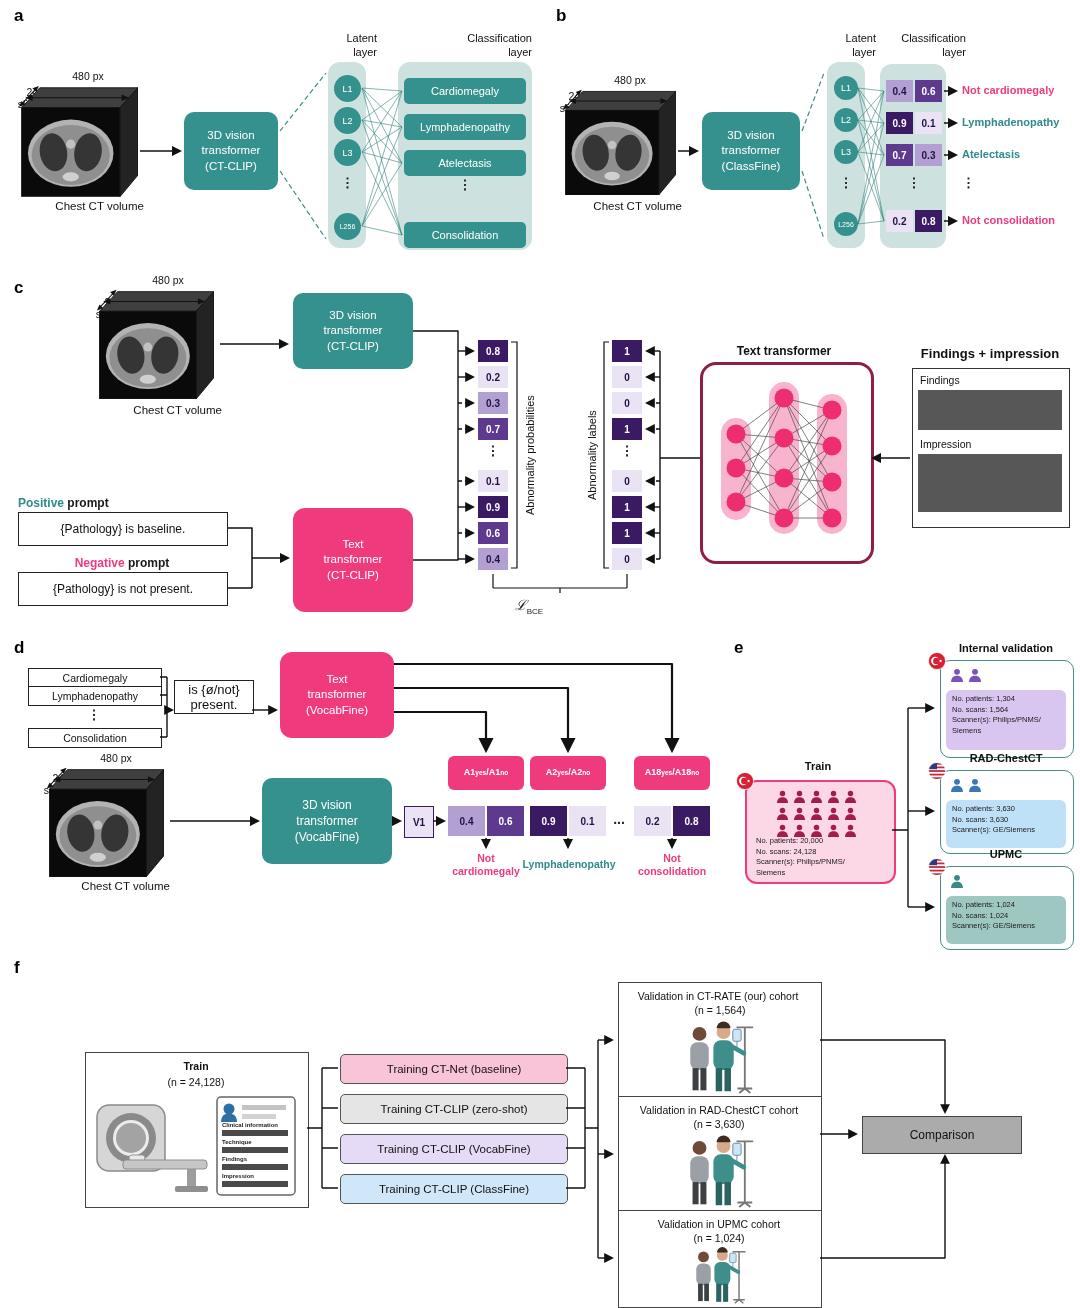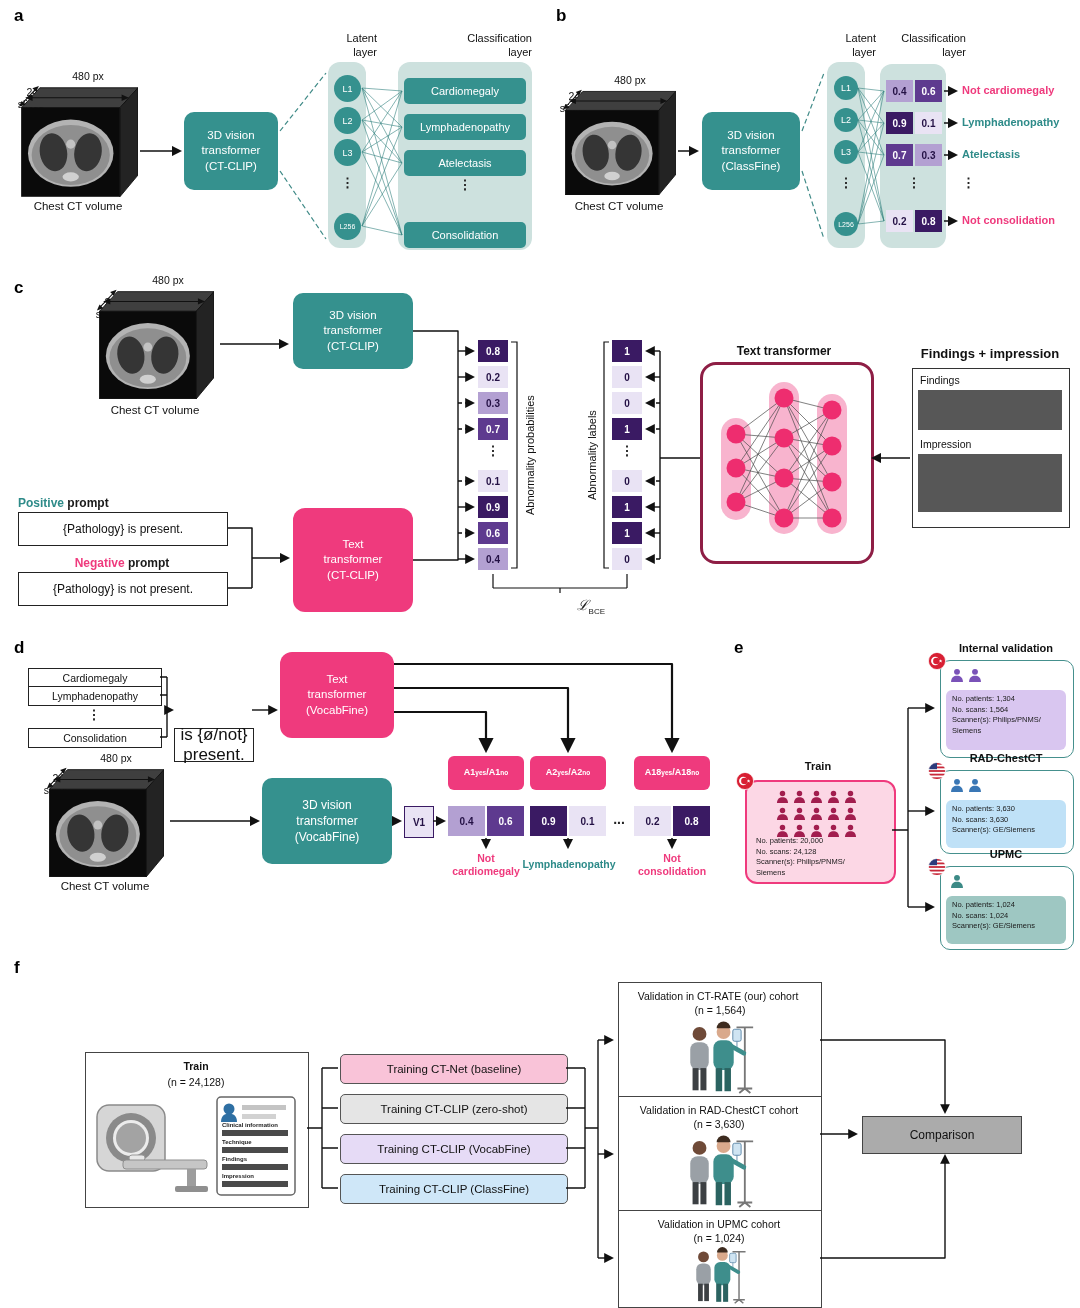--- a/index.html
+++ b/index.html
@@ -3,42 +3,42 @@
 <meta charset="utf-8">
 <style>
   html,body{margin:0;padding:0;background:#fff}
   #root{position:relative;width:1080px;height:1308px;background:#fff;overflow:hidden;
         font-family:"Liberation Sans",sans-serif;color:#1a1a1a}
   .t{position:absolute}
   .c{display:flex;align-items:center;justify-content:center;text-align:center}
   .pre{white-space:pre-line}
   .pl{font-size:17px;font-weight:bold;color:#000}
   .lbl{font-size:10.5px;color:#111;line-height:1.15}
-  .cap{font-size:11.5px;color:#111;text-align:center}
+  .cap{font-size:11.5px;color:#111;text-align:right}
   .ttl{font-size:11px;color:#111;text-align:right;line-height:1.25}
   .tealbox{background:#35918e;color:#fff;border-radius:10px;font-size:11.5px;line-height:1.35}
   .pinkbox{background:#ef3a7d;color:#fff;border-radius:12px;font-size:11.5px;line-height:1.35}
   .ltpanel{background:#cde1de;border-radius:12px}
   .lnode{width:27px;height:27px;border-radius:50%;background:#35918e;color:#fff;font-size:9px}
   .n24{width:24px;height:24px}
   .sm{font-size:7px}
   .clsbox{background:#35918e;color:#fff;border-radius:5px;font-size:11px}
   .dots{font-size:13px;font-weight:bold;color:#222;text-align:center;line-height:1}
   .cell{font-size:10px;font-weight:bold}
   .vd{background:#3a1a63;color:#fff}
   .vm{background:#5e3a8f;color:#fff}
   .vlm{background:#b3a0d2;color:#241145}
   .vl{background:#e9e3f4;color:#241145}
   .wbox{background:#fff;border:1.4px solid #222;font-size:12px;color:#111}
   .outl{font-size:11px;font-weight:bold;line-height:1.25}
   .pinktxt{color:#ef3a7d}
   .tealtxt{color:#2e8b89}
   .rot{writing-mode:vertical-rl;transform:rotate(180deg);font-size:11px;color:#111;
        display:flex;align-items:center;justify-content:center}
-  .loss{font-size:14px;font-style:italic;font-family:"DejaVu Serif",serif;text-align:right}
+  .loss{font-size:14px;font-style:italic;font-family:"DejaVu Serif",serif;text-align:left}
   .loss sub{font-size:8px;font-style:normal;font-family:"Liberation Sans",sans-serif}
   .ttbox{background:#fff;border:3px solid #8e1e45;border-radius:16px}
   .fibox{background:#fff;border:1.3px solid #333}
   .fibar{background:#575757}
   .filab{font-size:10.5px;color:#111}
   .hdr{background:#ef3a7d;color:#fff;border-radius:6px;font-size:9px;font-weight:bold;line-height:1.1}
   .hdr sub{font-size:6.5px}
   .statstxt{font-size:7.5px;line-height:1.4;color:#1a1a1a}
   .cohbox{background:#fff;border:1.4px solid #45908d;border-radius:10px}
   .cohpanel{border-radius:6px;padding:4px 6px}
@@ -331,21 +331,21 @@
 <div class="t lbl" style="left:126px;top:274px;width:84px;text-align:center">480 px</div>
 <svg class="t" style="left:96px;top:288px" width="118" height="111" viewBox="0 0 132 124">
       <use href="#ct-cube"></use>
     </svg>
 <div class="t cap" style="left:88px;top:404px;width:134px">Chest CT volume</div>
 <div class="t tealbox c pre" style="left:293px;top:293px;width:120px;height:76px">3D vision
 transformer
 (CT-CLIP)</div>
 
 <div class="t" style="left:18px;top:496px;width:208px;font-size:12px;font-weight:bold"><span class="tealtxt">Positive</span><span> prompt</span></div>
-<div class="t wbox c" style="left:18px;top:512px;width:208px;height:32px">{Pathology} is present.</div>
+<div class="t wbox c" style="left:18px;top:512px;width:208px;height:32px">{Pathology} is baseline.</div>
 <div class="t" style="left:18px;top:556px;width:208px;text-align:center;font-size:12px;font-weight:bold"><span class="pinktxt">Negative</span><span> prompt</span></div>
 <div class="t wbox c" style="left:18px;top:572px;width:208px;height:32px">{Pathology} is not present.</div>
 <div class="t pinkbox c pre" style="left:293px;top:508px;width:120px;height:104px">Text
 transformer
 (CT-CLIP)</div>
 
 <div class="t cell vd c" style="left:478px;top:340px;width:30px;height:22px">0.8</div>
 <div class="t cell vl c" style="left:478px;top:366px;width:30px;height:22px">0.2</div>
 <div class="t cell vlm c" style="left:478px;top:392px;width:30px;height:22px">0.3</div>
 <div class="t cell vm c" style="left:478px;top:418px;width:30px;height:22px">0.7</div>
@@ -424,21 +424,21 @@
 <div class="t filab" style="left:920px;top:374px;width:140px">Findings</div>
 <div class="t fibar" style="left:918px;top:390px;width:144px;height:40px"></div>
 <div class="t filab" style="left:920px;top:438px;width:140px">Impression</div>
 <div class="t fibar" style="left:918px;top:454px;width:144px;height:58px"></div>
 
 <div class="t pl" style="left:14px;top:638px">d</div>
 <div class="t wbox c" style="left:28px;top:668px;width:132px;height:18px;font-size:10.5px">Cardiomegaly</div>
 <div class="t wbox c" style="left:28px;top:686px;width:132px;height:18px;font-size:10.5px">Lymphadenopathy</div>
 <div class="t dots" style="left:28px;top:708px;width:132px">⋮</div>
 <div class="t wbox c" style="left:28px;top:728px;width:132px;height:18px;font-size:10.5px">Consolidation</div>
-<div class="t wbox c pre" style="left:174px;top:728px;width:78px;height:32px;font-size:17px">is {ø/not}
+<div class="t wbox c pre" style="left:174px;top:680px;width:78px;height:32px;font-size:13px">is {ø/not}
 present.</div>
 <div class="t pinkbox c pre" style="left:280px;top:652px;width:114px;height:86px">Text
 transformer
 (VocabFine)</div>
 
 <div class="t lbl pre" style="left:30px;top:772px;width:40px;text-align:right">240
 slices</div>
 <div class="t lbl" style="left:74px;top:752px;width:84px;text-align:center">480 px</div>
 <svg class="t" style="left:46px;top:766px" width="118" height="111" viewBox="0 0 132 124">
       <use href="#ct-cube"></use>

